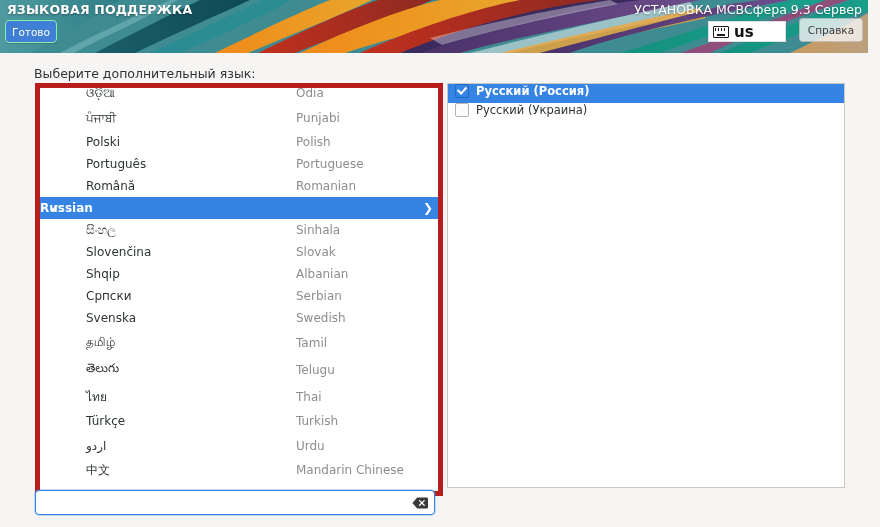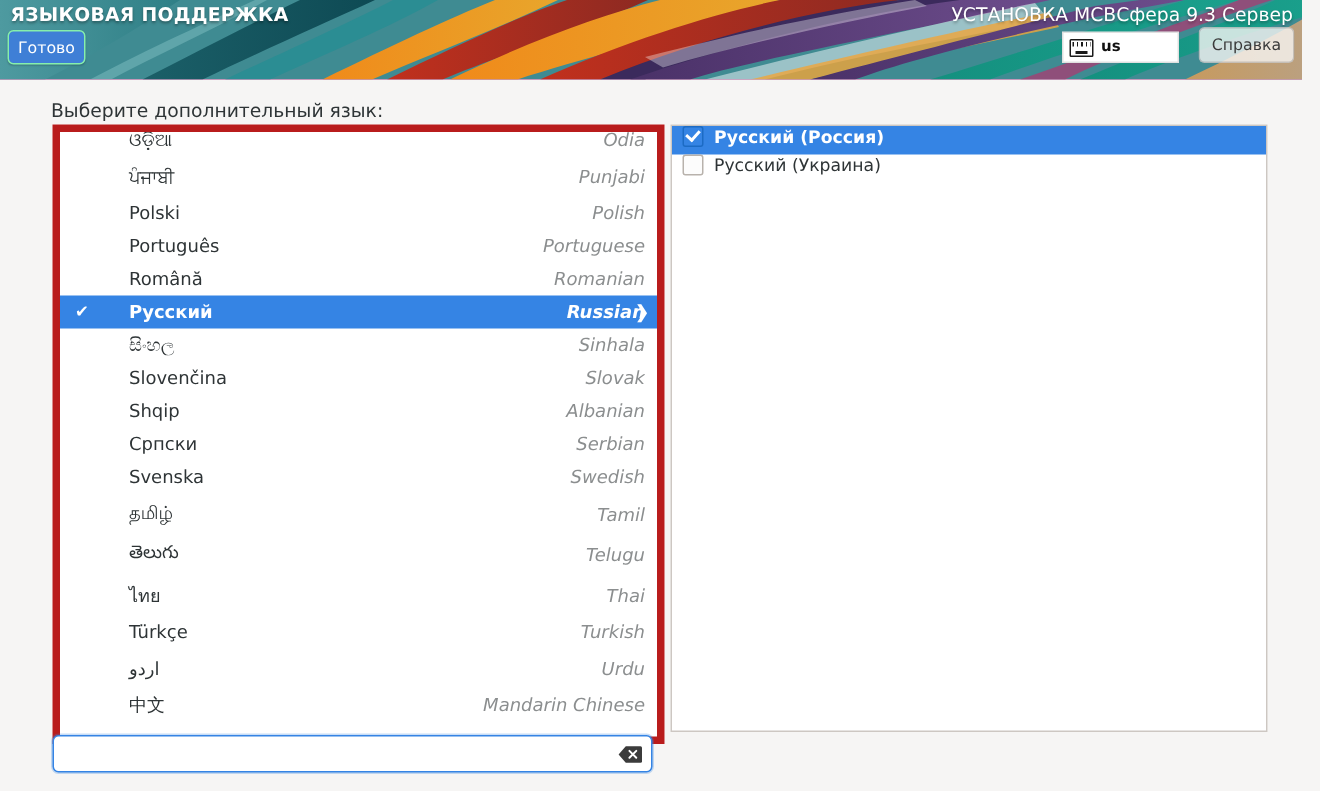--- a/index.html
+++ b/index.html
@@ -65,21 +65,21 @@
     position:relative;
     flex:none;
   }
   .kbd-glyph:before{
     content:"";position:absolute;left:1px;top:1px;right:1px;height:3px;
     background:repeating-linear-gradient(to right,#1a1a1a 0 1px,transparent 1px 3px);
   }
   .kbd-glyph:after{
     content:"";position:absolute;left:3px;bottom:1px;width:8px;height:2px;background:#1a1a1a;
   }
-  .kbd-label{font-size:10px;font-weight:bold;color:#111;}
+  .kbd-label{font-size:15px;font-weight:bold;color:#111;}
   .btn-help{
     position:absolute;right:5px;top:18px;
     width:62px;height:22px;
     background:rgba(246,245,244,.80);
     border:1px solid rgba(0,0,0,.16);
     border-radius:4px;
     color:#3b3b3b;font-size:10.5px;
     display:flex;align-items:center;justify-content:center;
     cursor:pointer;
   }
@@ -107,22 +107,22 @@
     color:#2e3436;
   }
   .row.tall{height:27px;}
   .row .native{
     flex:none;width:210px;
     padding-left:46px;
     font-size:12px;
     white-space:nowrap;overflow:hidden;
   }
   .row .english{
-    flex:1;text-align:right;
-    font-style:italic;font-size:12px;color:#8b8e8f;
+    flex:1;
+    font-size:12px;color:#8b8e8f;
     white-space:nowrap;overflow:hidden;
   }
   .row.selected{background:#3584e4;color:#ffffff;}
   .row.selected .english{color:#ffffff;font-weight:bold;}
   .row.selected .native{font-weight:bold;}
   .row .tick{
     position:absolute;left:10px;top:50%;transform:translateY(-50%);
     font-size:11px;color:#ffffff;display:none;line-height:1;
   }
   .row.selected .tick{display:block;}
@@ -272,21 +272,20 @@
         <div class="row">
           <span class="native">Português</span>
           <span class="english">Portuguese</span>
         </div>
         <div class="row">
           <span class="native">Română</span>
           <span class="english">Romanian</span>
         </div>
         <div class="row selected">
           <span class="tick">✔</span>
-          <span class="native">Русский</span>
           <span class="english">Russian</span>
           <span class="chev">❯</span>
         </div>
         <div class="row">
           <span class="native">සිංහල</span>
           <span class="english">Sinhala</span>
         </div>
         <div class="row">
           <span class="native">Slovenčina</span>
           <span class="english">Slovak</span>

